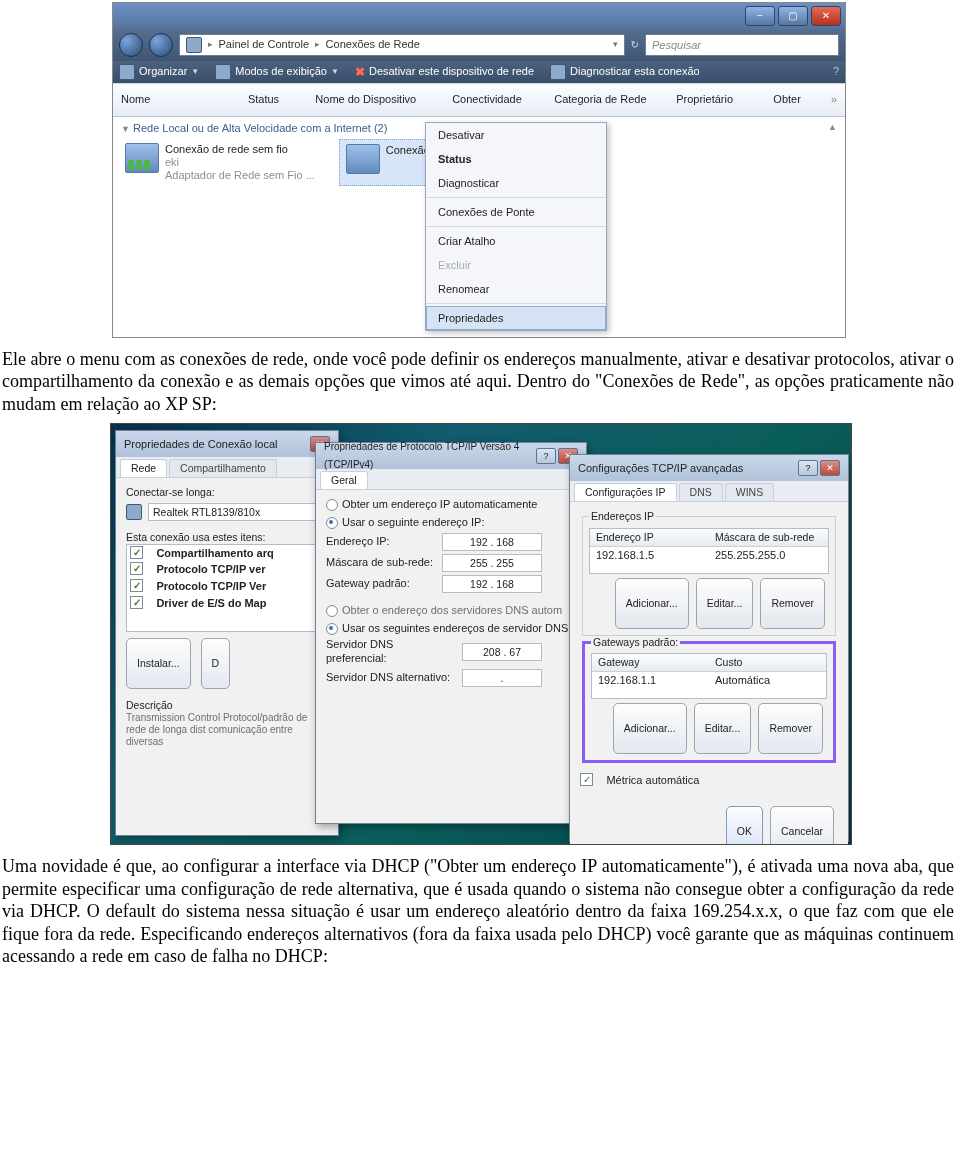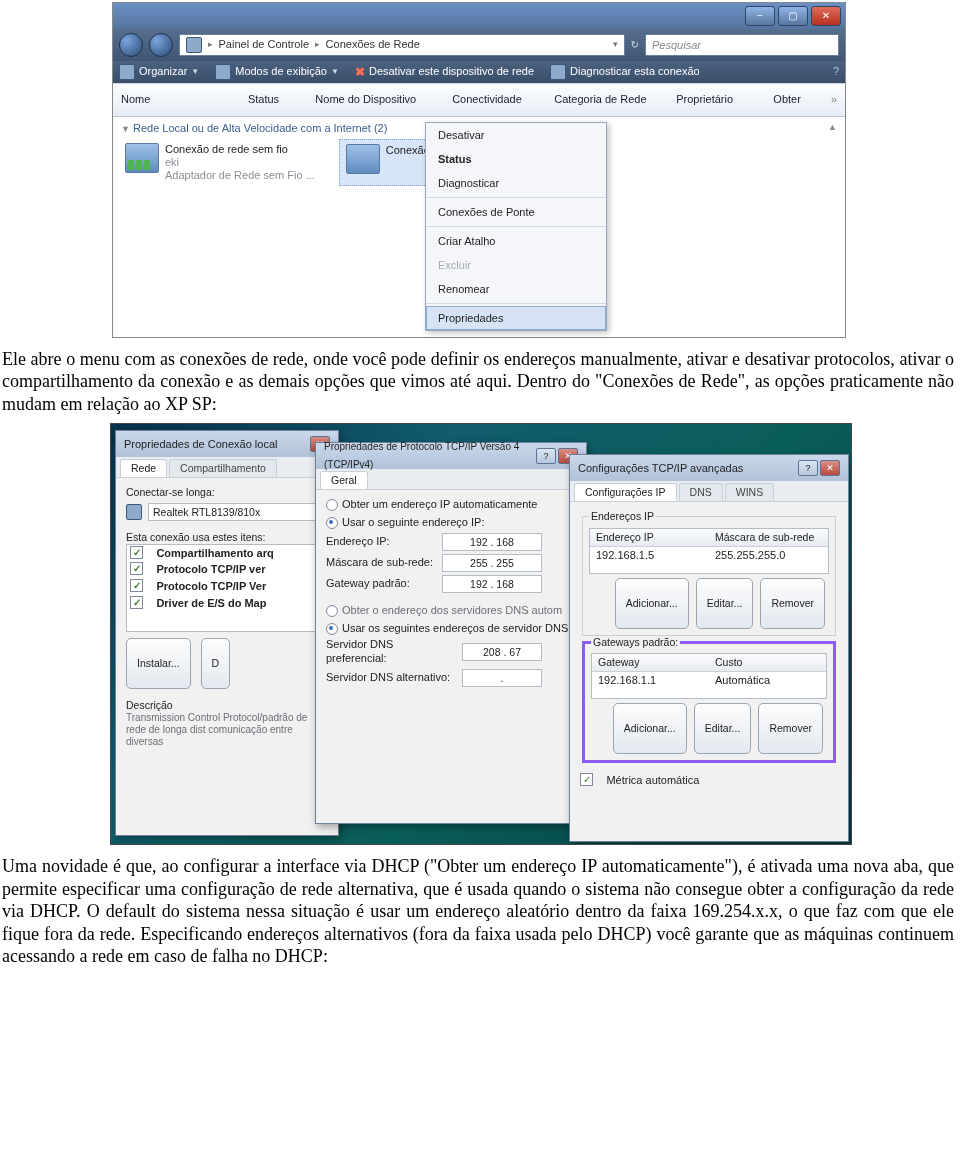--- a/index.html
+++ b/index.html
@@ -291,20 +291,24 @@
           </div>
           <div style="text-align:right;margin-top:4px">
             <span class="btn">Adicionar...</span>
             <span class="btn">Editar...</span>
             <span class="btn">Remover</span>
           </div>
         </fieldset>
         <div style="margin-top:10px">
           <span class="chk on"></span><span>Métrica automática</span>
         </div>
+        <div style="text-align:right;margin-top:18px">
+          <span class="btn primary">OK</span>
+          <span class="btn">Cancelar</span>
+        </div>
       </div>
     </div>
 
   </div>
 
   <p class="paragraph">Uma novidade é que, ao configurar a interface via DHCP ("Obter um endereço IP automaticamente"), é ativada uma nova aba, que permite especificar uma configuração de rede alternativa, que é usada quando o sistema não consegue obter a configuração da rede via DHCP. O default do sistema nessa situação é usar um endereço aleatório dentro da faixa 169.254.x.x, o que faz com que ele fique fora da rede. Especificando endereços alternativos (fora da faixa usada pelo DHCP) você garante que as máquinas continuem acessando a rede em caso de falha no DHCP:</p>
 
 </div>
 
 </body></html>

